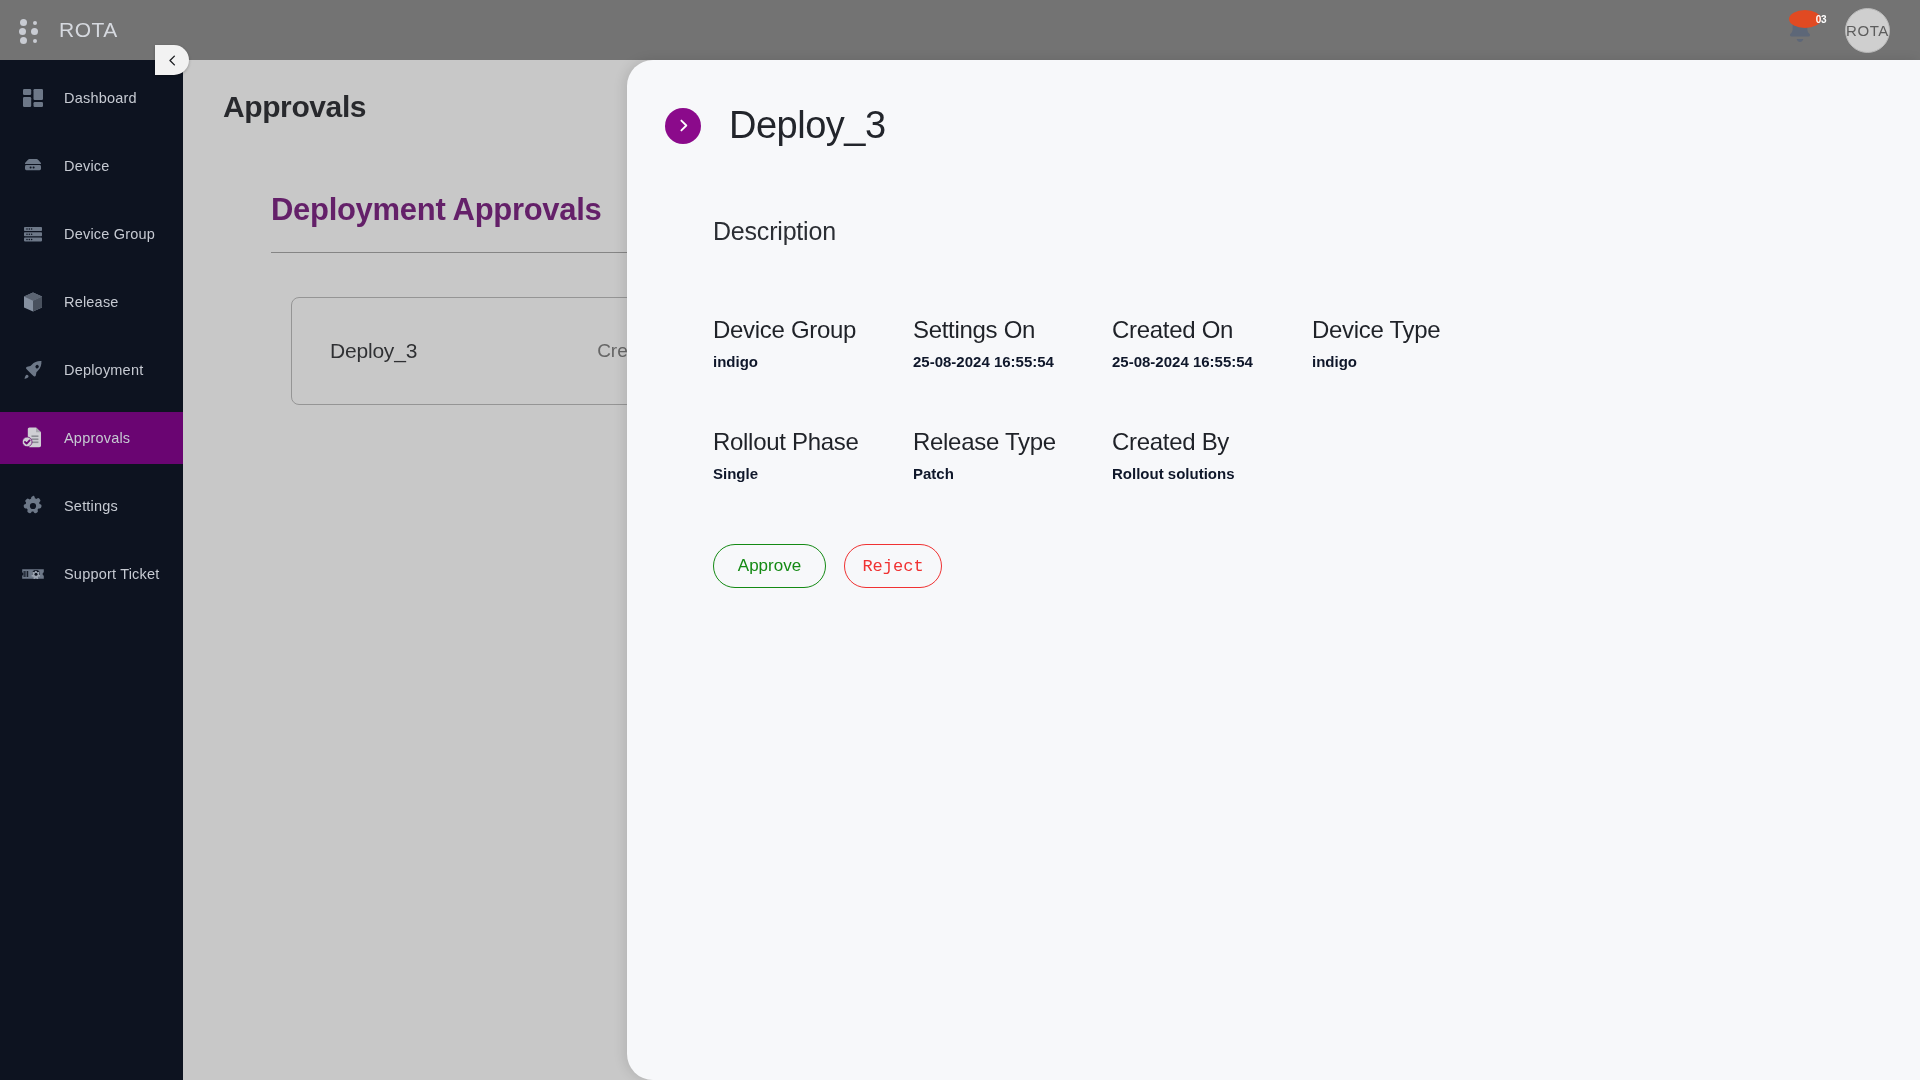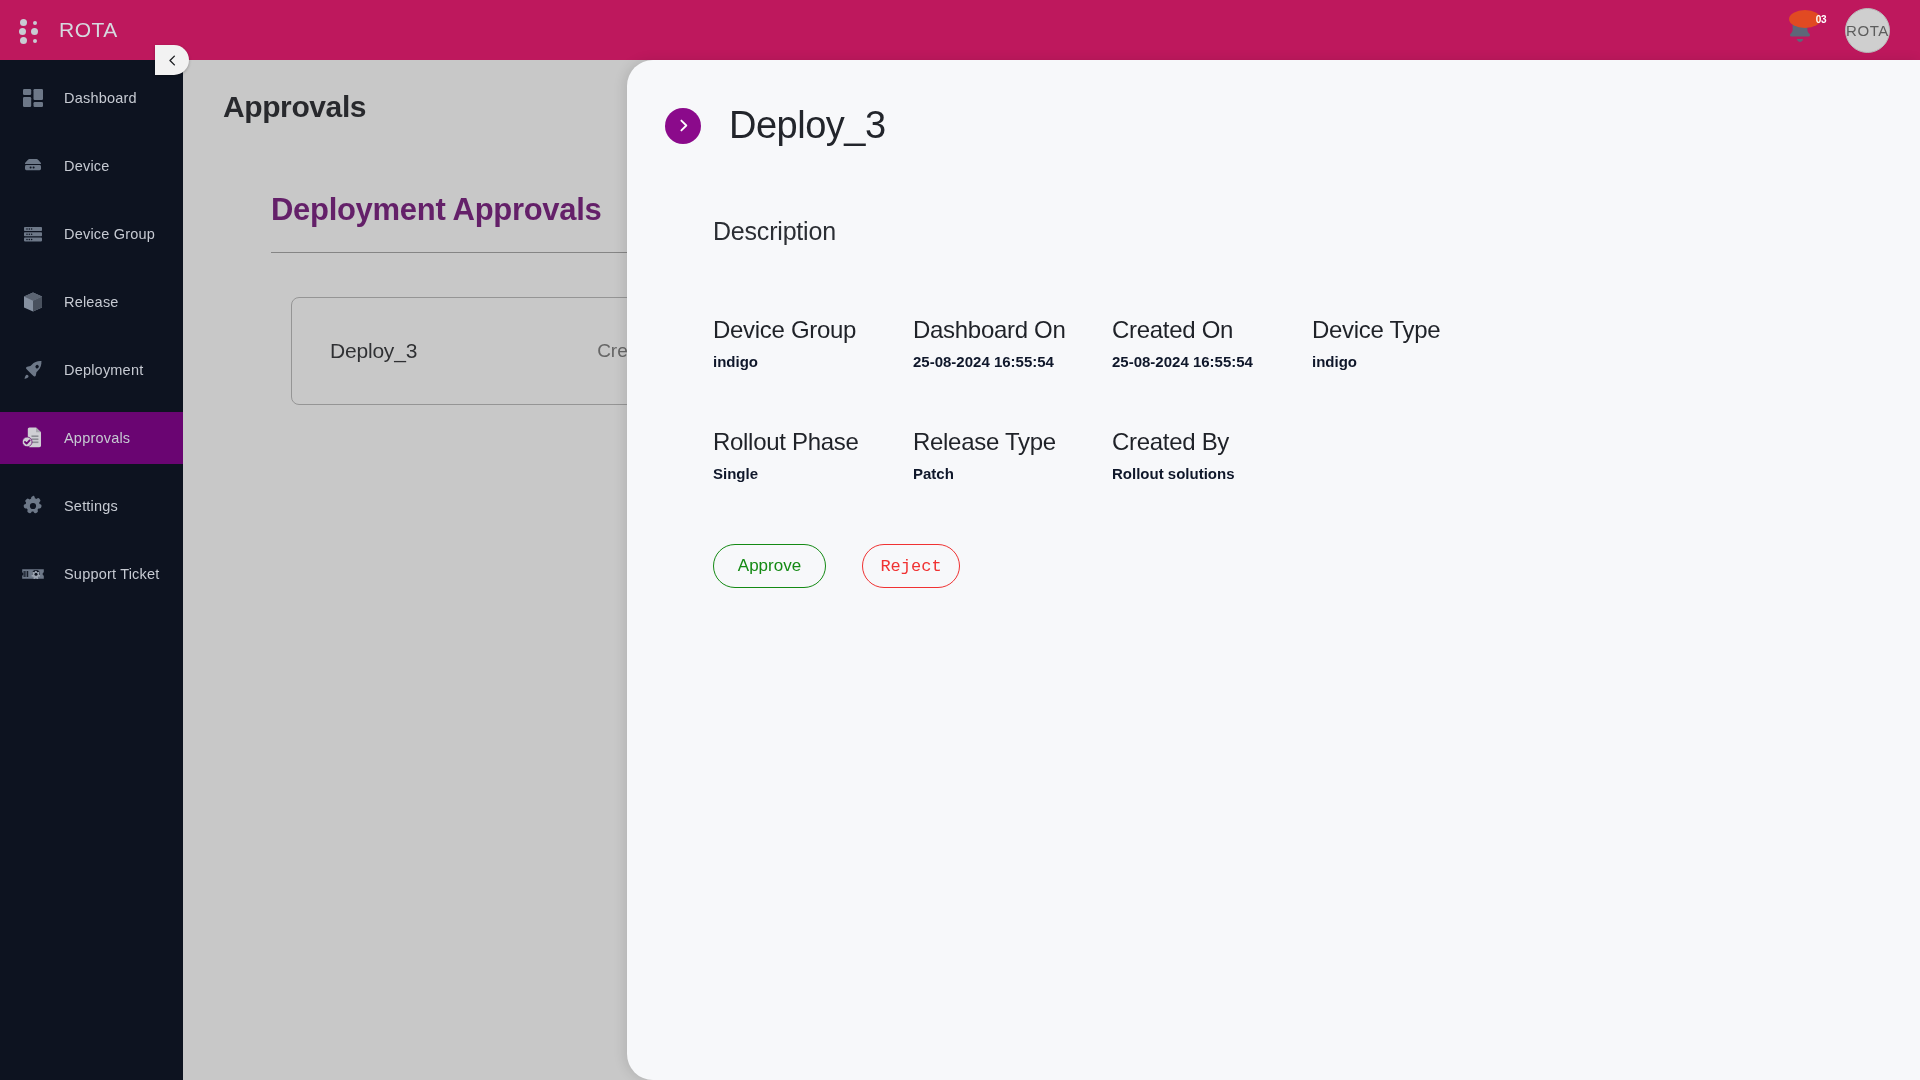--- a/index.html
+++ b/index.html
@@ -7,21 +7,21 @@
     width: 1920px; height: 1080px;
     overflow: hidden;
     font-family: "Liberation Sans", sans-serif;
     background: #0e1420;
   }
 
   
   .topbar {
     position: absolute; left: 0; top: 0;
     width: 1920px; height: 60px;
-    background: #be185d;
+    background: #737373;
     display: flex; align-items: center;
     z-index: 40;
   }
   .brand-wrap { display: flex; align-items: center; padding-left: 18px; width: 225px; }
   .dots-icon { width: 26px; height: 30px; position: relative; }
   .dots-icon i {
     position: absolute; border-radius: 50%; background: #c9ccd3; display: block;
   }
   .dots-icon i:nth-child(1){ width:7px;height:7px; left:2px;  top:4px; }
   .dots-icon i:nth-child(2){ width:4px;height:4px; left:15px; top:6px; }
@@ -148,21 +148,21 @@
     row-gap: 58px;
   }
   .f-label { font-size: 24px; color: #1f2228; letter-spacing: -0.3px; margin-bottom: 9px; }
   .f-value { font-size: 15px; color: #0f172a; font-weight: bold; }
   .device-chip {
     width: 30px; height: 30px; border-radius: 50%;
     background: #e9eaee; border: 1px solid #d0d2d8;
     display: flex; align-items: center; justify-content: center;
     margin-top: 3px;
   }
-  .btn-row { display: flex; gap: 36px; margin-top: 62px; }
+  .btn-row { display: flex; gap: 18px; margin-top: 62px; }
   .btn {
     border-radius: 22px; background: transparent;
     font-size: 17px; cursor: pointer;
     font-family: "Liberation Sans", sans-serif;
     padding: 11px 0;
   }
   .btn-approve { border: 1.6px solid #148a14; color: #148a14; width: 113px; }
   .btn-reject  { border: 1.6px solid #f03232; color: #f03232; width: 98px; font-family: Liberation Mono, monospace; }
 </style>
 </head>
@@ -325,21 +325,21 @@
 
   <div class="panel-body">
     <div class="desc-label">Description</div>
 
     <div class="field-grid" id="field-grid">
   <div class="field">
     <div class="f-label">Device Group</div>
     <div class="f-value">indigo</div>
   </div>
   <div class="field">
-    <div class="f-label">Dashboard On</div>
+    <div class="f-label">Settings On</div>
     <div class="f-value">25-08-2024 16:55:54</div>
   </div>
   <div class="field">
     <div class="f-label">Created On</div>
     <div class="f-value">25-08-2024 16:55:54</div>
   </div>
   <div class="field">
     <div class="f-label">Device Type</div>
     <div class="f-value">indigo</div>
   </div>

